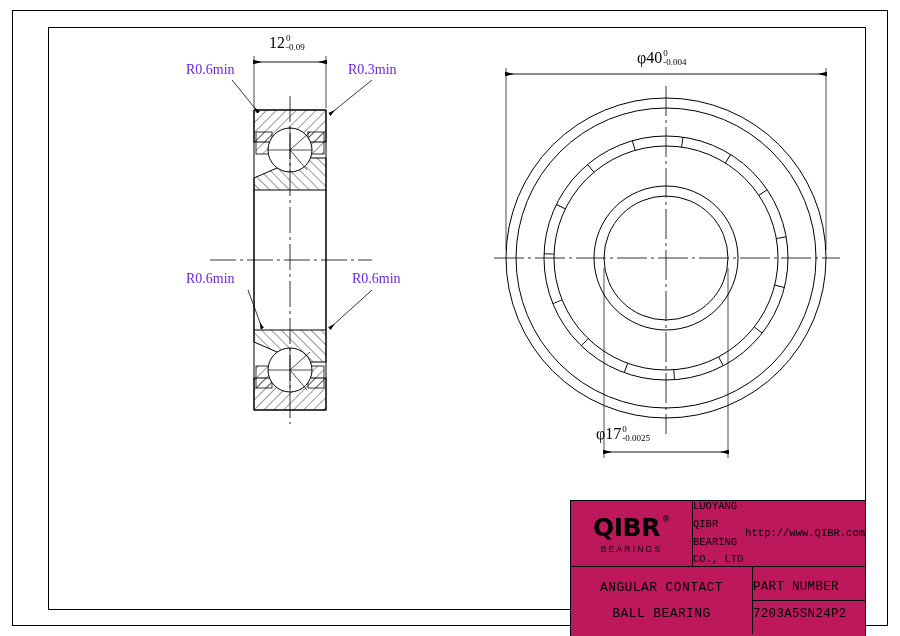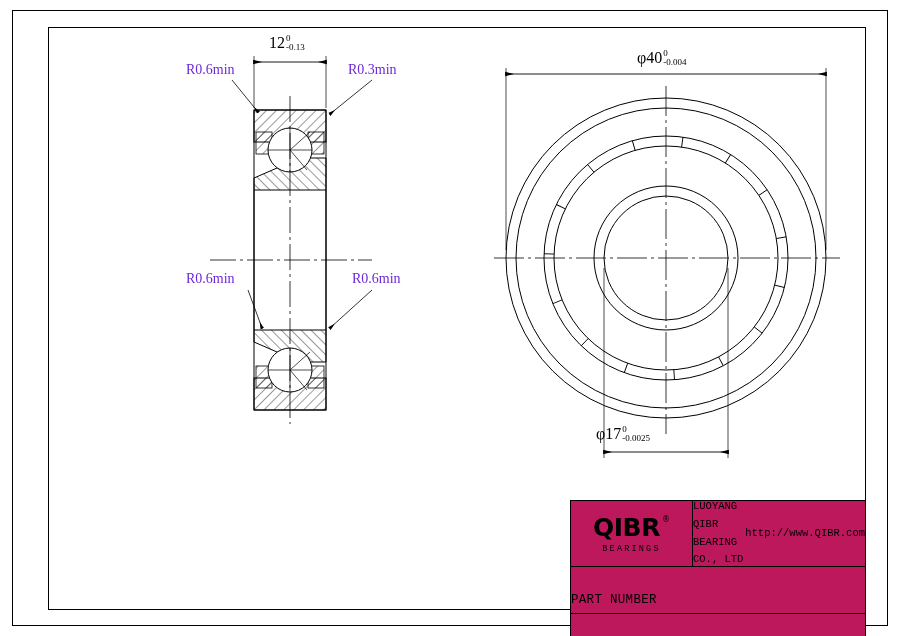--- a/index.html
+++ b/index.html
@@ -113,21 +113,21 @@
     font-size: 25px;
     letter-spacing: -0.5px;
   }
   .logo-reg {
     font-family: "DejaVu Sans", sans-serif;
     font-size: 8px;
     margin-left: 2px;
     margin-top: 1px;
   }
   .logo-sub {
-    font-family: Liberation Mono, monospace;
+    font-family: Liberation Sans, sans-serif;
     font-size: 8.5px;
     letter-spacing: 2.2px;
     margin-top: 4px;
   }
   #tb-company {
     flex: 1;
     height: 100%;
     display: flex;
     align-items: center;
     justify-content: space-between;
@@ -289,21 +289,21 @@
 
       <line x1="604" y1="268" x2="604" y2="458" stroke="#000" stroke-width="0.7"></line>
       <line x1="728" y1="268" x2="728" y2="458" stroke="#000" stroke-width="0.7"></line>
       <line x1="604" y1="452" x2="728" y2="452" stroke="#000" stroke-width="0.9" marker-start="url(#arrL)" marker-end="url(#arrR)"></line>
     </g>
   </svg>
 
   <div class="lbl" style="left:186px; top:62px;">R0.6min</div>
 
   <div class="dimtxt" style="left:269px; top:34px;">
-    <span>12</span><span class="tolstack"><span>0</span><span>-0.13</span></span>
+    <span>12</span><span class="tolstack"><span>0</span><span>-0.09</span></span>
   </div>
 
   <div class="lbl" style="left:348px; top:62px;">R0.3min</div>
 
   <div class="lbl" style="left:186px; top:271px;">R0.6min</div>
 
   <div class="lbl" style="left:352px; top:271px;">R0.6min</div>
 
   <div class="dimtxt" style="left:637px; top:49px;">
     <span>φ</span><span>40</span><span class="tolstack"><span>0</span><span>-0.004</span></span>
@@ -321,20 +321,25 @@
           <span class="logo-reg">®</span>
         </div>
         <div class="logo-sub">BEARINGS</div>
       </div>
       <div id="tb-company">
         <div>LUOYANG QIBR BEARING CO., LTD</div>
         <div>http://www.QIBR.com</div>
       </div>
     </div>
     <div id="tb-bottom">
+      <div id="tb-desc">
+        <div>ANGULAR CONTACT</div>
+        <div>BALL BEARING</div>
+      </div>
       <div id="tb-part">
         <div>PART NUMBER</div>
         <div class="part-divider"></div>
+        <div>7203A5SN24P2</div>
       </div>
     </div>
   </div>
 
 </div>
 
 </body></html>

